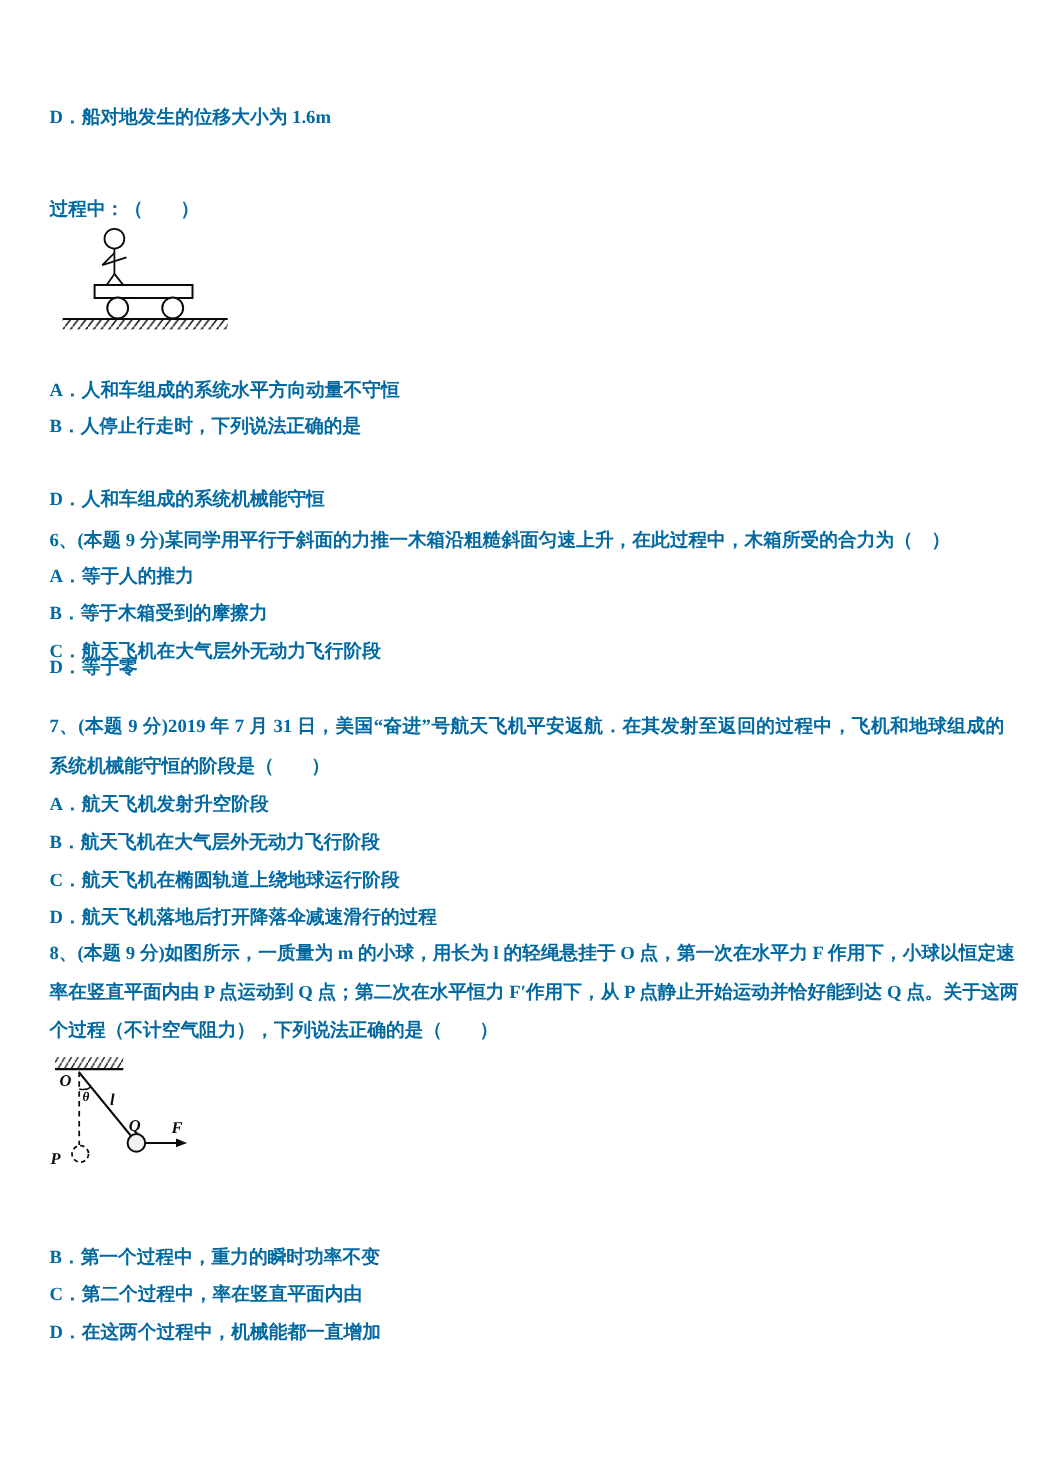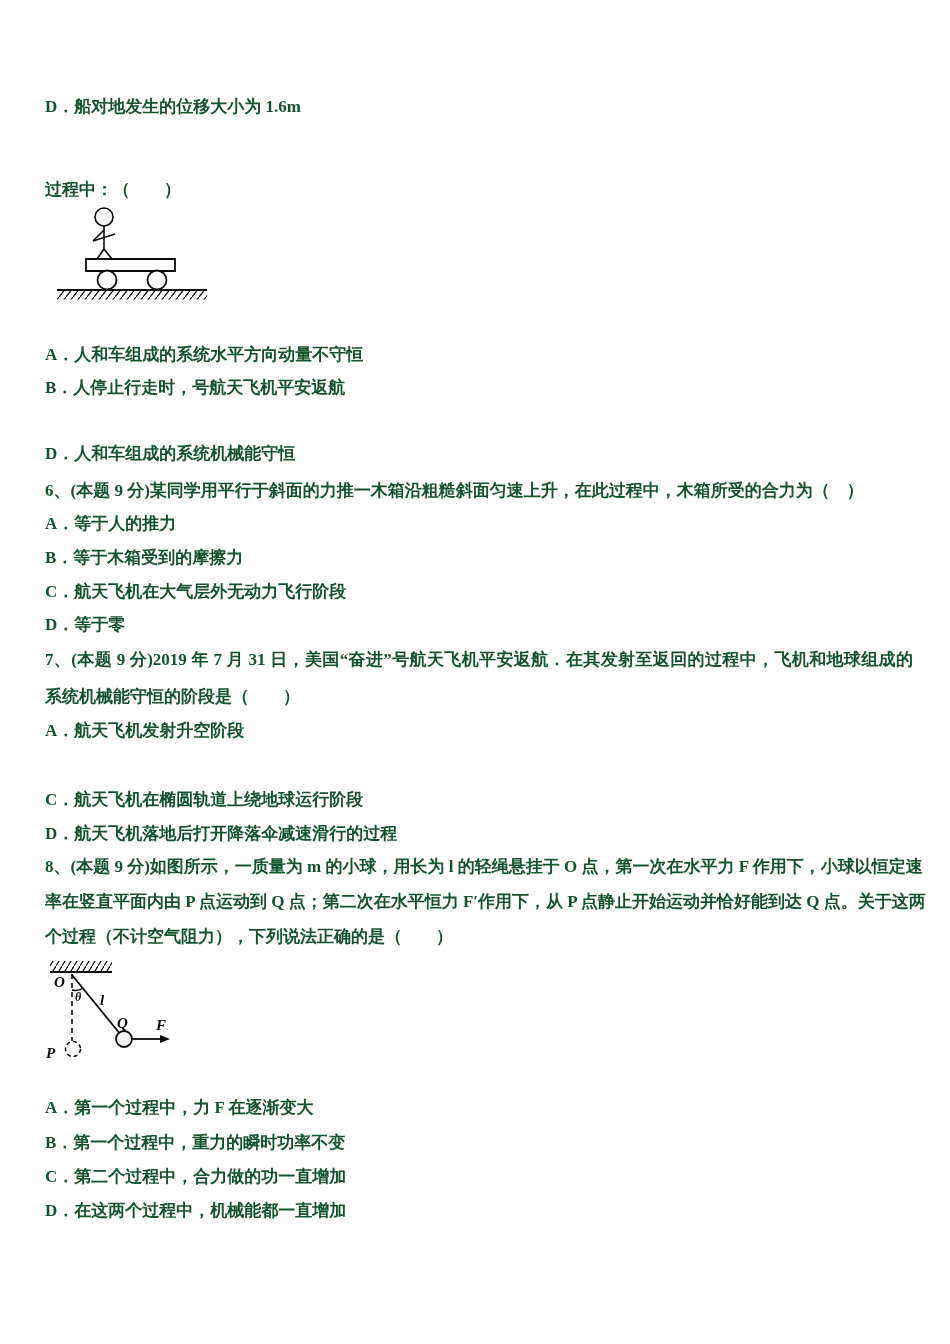--- a/index.html
+++ b/index.html
@@ -2,21 +2,21 @@
 <html><head>
 <meta charset="utf-8">
 <style>
   html,body{margin:0;padding:0;background:#ffffff;}
   .page{
     position:relative;
     width:950px;height:1344px;
     background:#ffffff;
     font-family:"Liberation Serif","DejaVu Serif",serif;
     font-weight:700;
-    color:#14532d;
+    color:#0369a1;
     overflow:hidden;
   }
   .tl{
     position:absolute;
     left:45px;
     width:868px;
     font-size:17px;
     line-height:21px;
     white-space:nowrap;
   }
@@ -62,32 +62,33 @@
 
     <rect x="34" y="61" width="89" height="12" fill="#ffffff" stroke="#0a0a0a" stroke-width="1.8"></rect>
     <circle cx="55" cy="82" r="9.5" fill="#ffffff" stroke="#0a0a0a" stroke-width="1.8"></circle>
     <circle cx="105" cy="82" r="9.5" fill="#ffffff" stroke="#0a0a0a" stroke-width="1.8"></circle>
 
     <line x1="5" y1="92" x2="155" y2="92" stroke="#0a0a0a" stroke-width="1.8"></line>
     <rect x="5" y="92.5" width="150" height="9" fill="url(#hatch1)" stroke="none"></rect>
   </svg>
 
   <div class="tl" style="top:344px">A．人和车组成的系统水平方向动量不守恒</div>
-  <div class="tl" style="top:377px">B．人停止行走时，号航天飞机平安返航</div>
+  <div class="tl" style="top:377px">B．人停止行走时，下列说法正确的是</div>
   <div class="tl" style="top:443px">D．人和车组成的系统机械能守恒</div>
 
   <div class="tl" style="top:480px">6、(本题 9 分)某同学用平行于斜面的力推一木箱沿粗糙斜面匀速上升，在此过程中，木箱所受的合力为（　）</div>
   <div class="tl" style="top:513px">A．等于人的推力</div>
   <div class="tl" style="top:547px">B．等于木箱受到的摩擦力</div>
   <div class="tl" style="top:581px">C．航天飞机在大气层外无动力飞行阶段</div>
-  <div class="tl" style="top:614px">D．等于零</div>
+  <div class="tl" style="top:596px">D．等于零</div>
 
   <div class="tl just" style="top:649px">7、(本题 9 分)2019 年 7 月 31 日，美国“奋进”号航天飞机平安返航．在其发射至返回的过程中，飞机和地球组成的</div>
   <div class="tl" style="top:686px">系统机械能守恒的阶段是（　　）</div>
   <div class="tl" style="top:720px">A．航天飞机发射升空阶段</div>
+  <div class="tl" style="top:755px">B．航天飞机在大气层外无动力飞行阶段</div>
   <div class="tl" style="top:789px">C．航天飞机在椭圆轨道上绕地球运行阶段</div>
   <div class="tl" style="top:823px">D．航天飞机落地后打开降落伞减速滑行的过程</div>
 
   <div class="tl just" style="top:856px">8、(本题 9 分)如图所示，一质量为 m 的小球，用长为 l 的轻绳悬挂于 O 点，第一次在水平力 F 作用下，小球以恒定速</div>
   <div class="tl just" style="top:891px">率在竖直平面内由 P 点运动到 Q 点；第二次在水平恒力 F′作用下，从 P 点静止开始运动并恰好能到达 Q 点。关于这两</div>
   <div class="tl" style="top:926px">个过程（不计空气阻力），下列说法正确的是（　　）</div>
 
   <svg class="fig" style="left:38px;top:956px" width="140" height="118" viewBox="0 0 140 118">
     <defs>
       <pattern id="hatch2" patternUnits="userSpaceOnUse" width="6" height="10">
@@ -111,18 +112,17 @@
     <text x="62" y="49" class="figlabel">l</text>
 
     <circle cx="86" cy="83" r="8" fill="#f2f2f2" stroke="#0a0a0a" stroke-width="1.8"></circle>
     <text x="79" y="72" class="figlabel">Q</text>
 
     <line x1="94" y1="83" x2="124" y2="83" stroke="#0a0a0a" stroke-width="1.8"></line>
     <polygon points="132,83 122,79 122,87" fill="#0a0a0a"></polygon>
     <text x="118" y="74" class="figlabel">F</text>
   </svg>
 
-  <div class="tl" style="top:1097px">A．第一个过程中，力 F 在逐渐变大</div>
   <div class="tl" style="top:1132px">B．第一个过程中，重力的瞬时功率不变</div>
-  <div class="tl" style="top:1166px">C．第二个过程中，合力做的功一直增加</div>
+  <div class="tl" style="top:1166px">C．第二个过程中，率在竖直平面内由</div>
   <div class="tl" style="top:1200px">D．在这两个过程中，机械能都一直增加</div>
 
 </div>
 
 </body></html>

